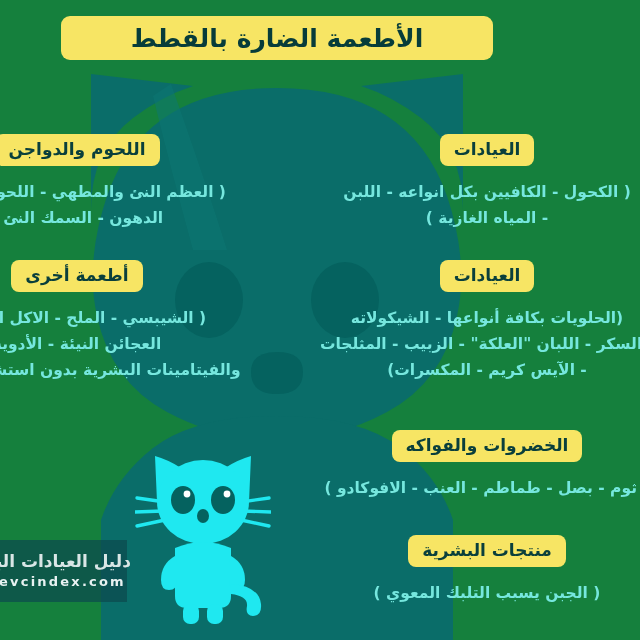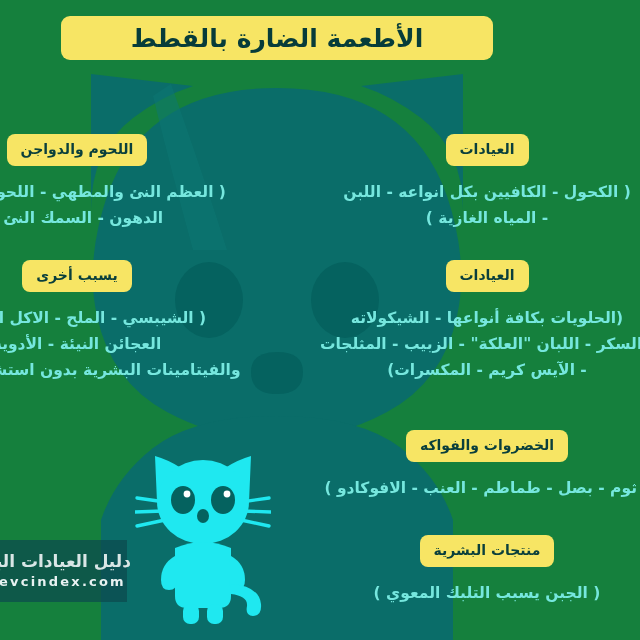--- a/index.html
+++ b/index.html
@@ -65,21 +65,21 @@
     background: #f7e564;
     border-radius: 8px;
     display: inline-flex;
     align-items: center;
     justify-content: center;
     padding: 4px 14px 6px 14px;
     height: 22px;
   }
   .badge-text {
     color: #0a3f3c;
-    font-size: 14px;
+    font-size: 17px;
     font-weight: bold;
     white-space: nowrap;
     line-height: 22px;
   }
   .body-text {
     color: #76e7de;
     font-size: 15.5px;
     font-weight: bold;
     line-height: 26px;
     white-space: nowrap;
@@ -199,21 +199,21 @@
     </div>
     <div class="body-block">
       <div class="body-text">( العظم النئ والمطهي - اللحوم النيئة -</div>
       <div class="body-text">الدهون - السمك النئ )</div>
     </div>
   </div>
 
   <div class="sec col-left" id="sec-other">
     <div class="badge-row">
       <span class="badge">
-        <span class="badge-text">يسبب أخرى</span>
+        <span class="badge-text">أطعمة أخرى</span>
       </span>
     </div>
     <div class="body-block">
       <div class="body-text">( الشيبسي - الملح - الاكل المالح -</div>
       <div class="body-text">العجائن النيئة - الأدوية</div>
       <div class="body-text">والفيتامينات البشرية بدون استشارة طبية )</div>
     </div>
   </div>
 
   <div class="sec col-right" id="sec-drinks">

